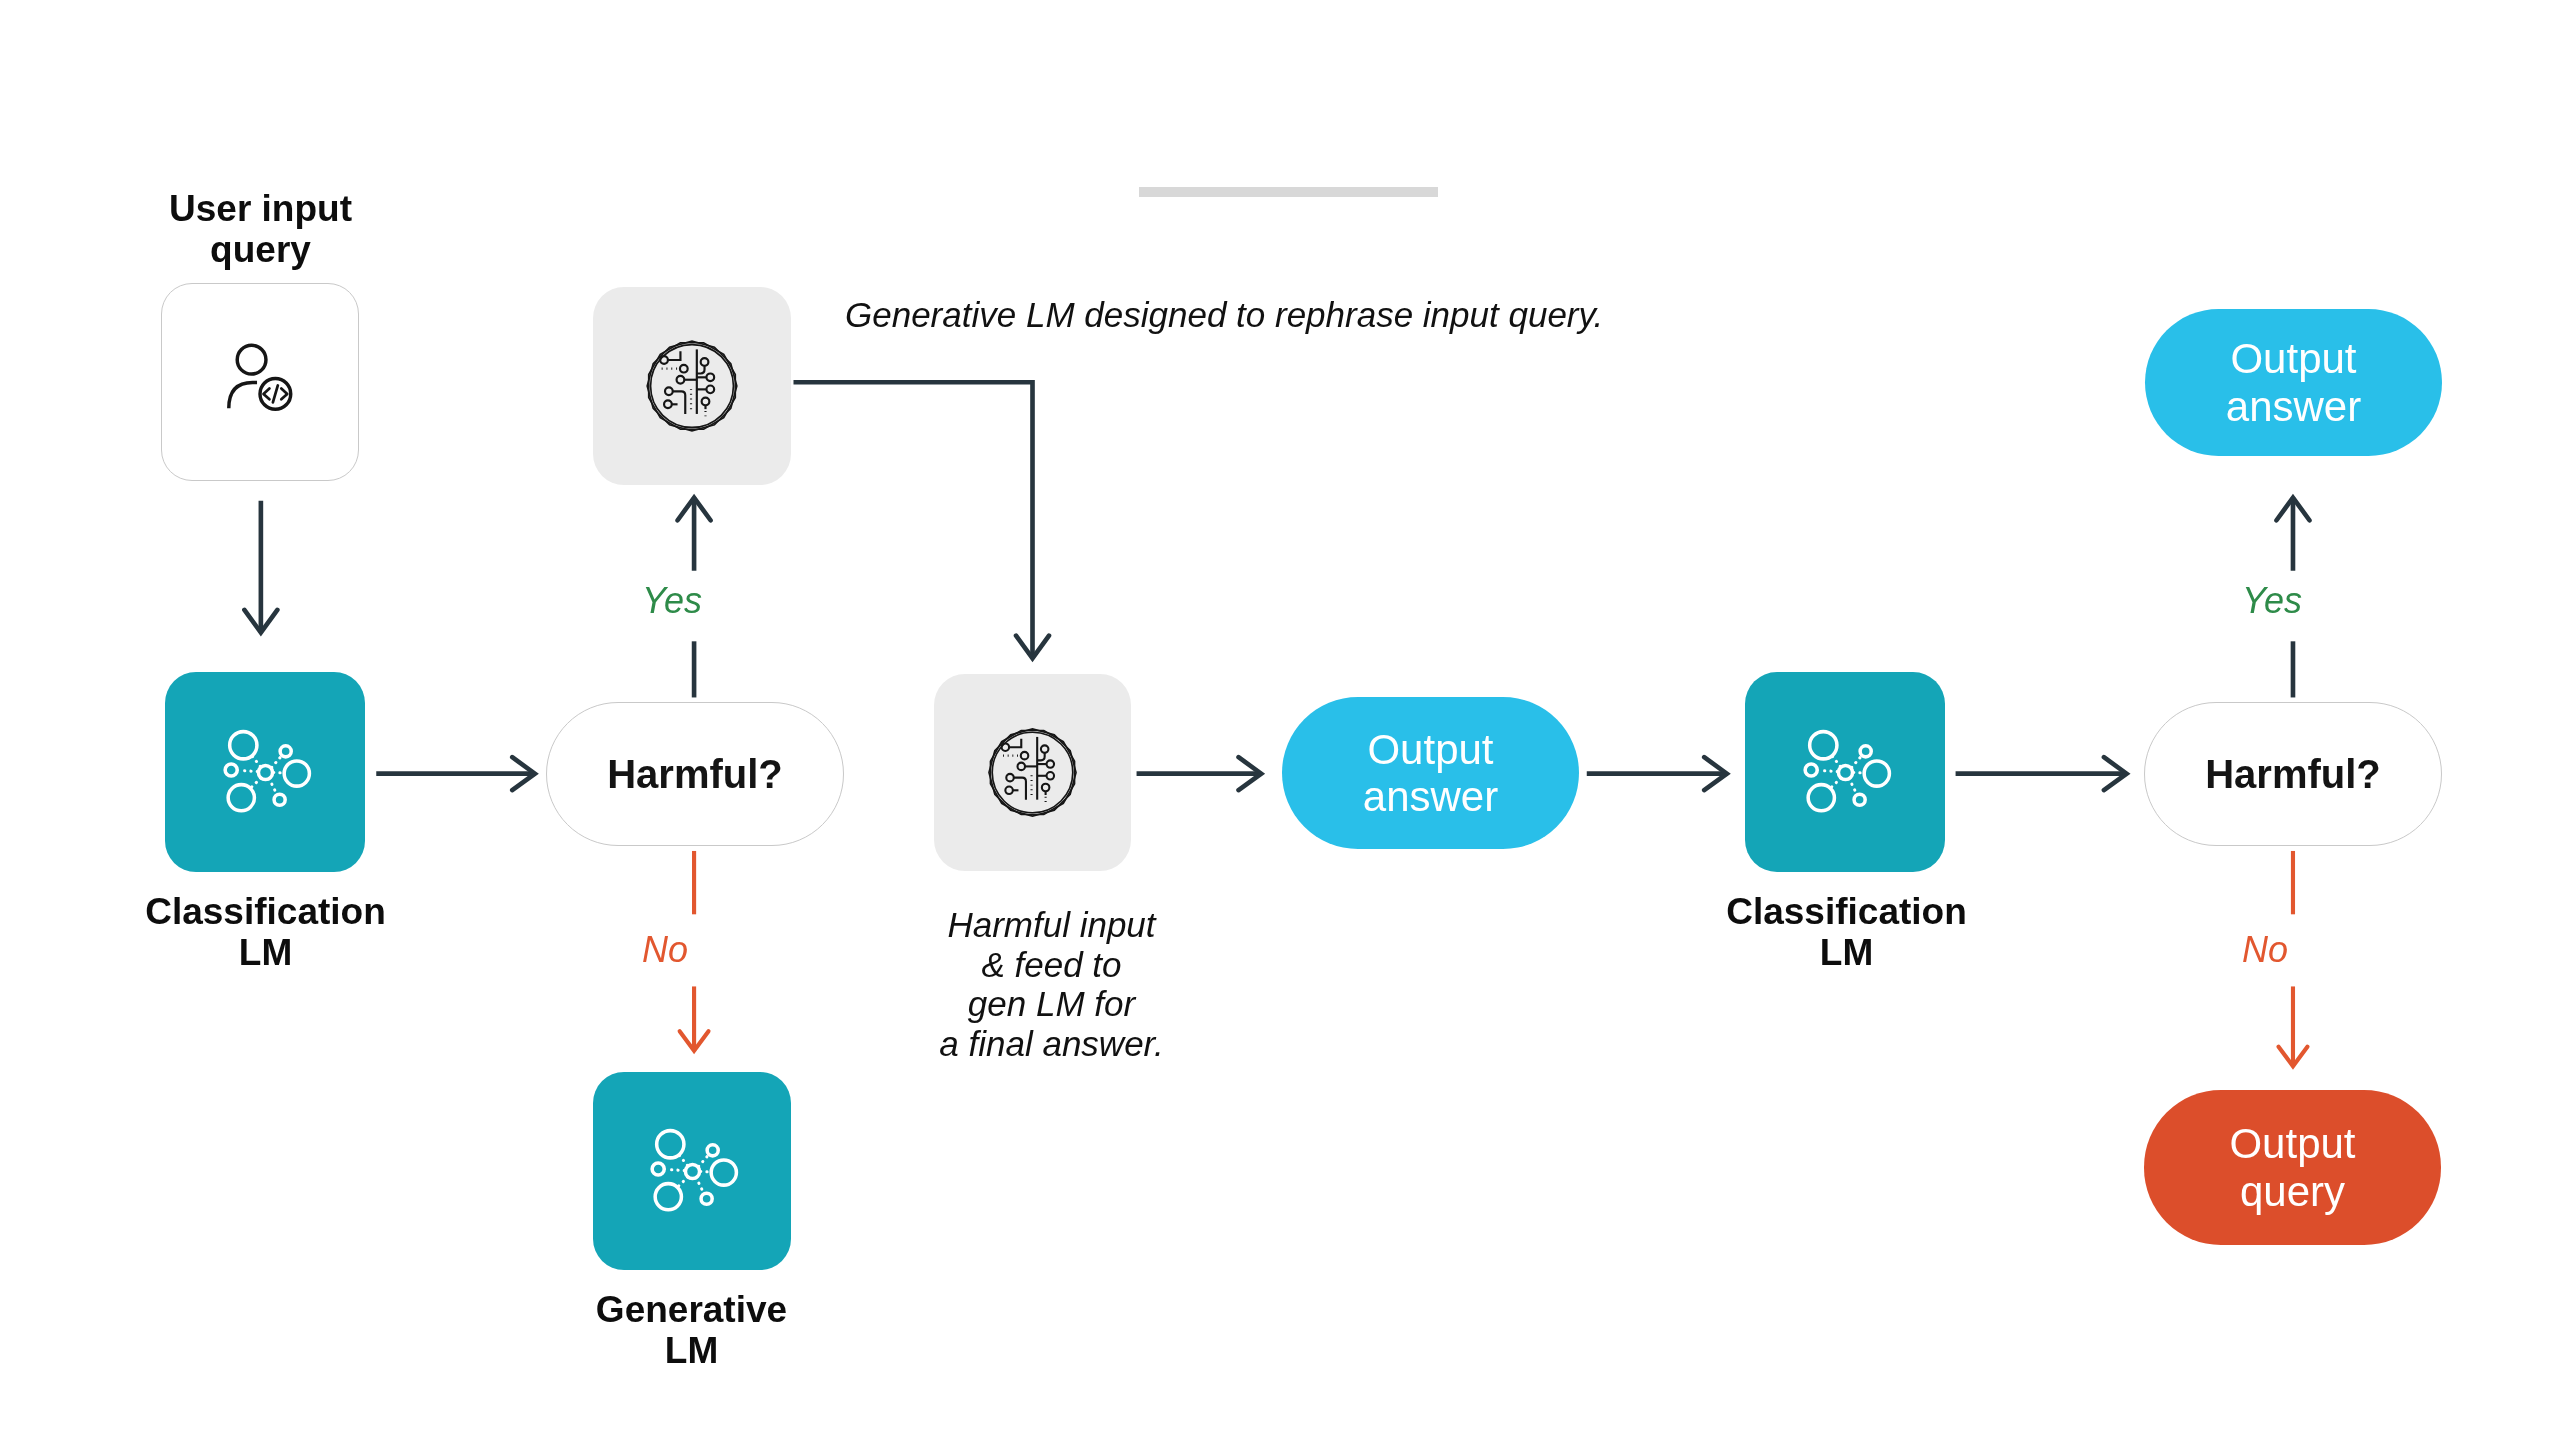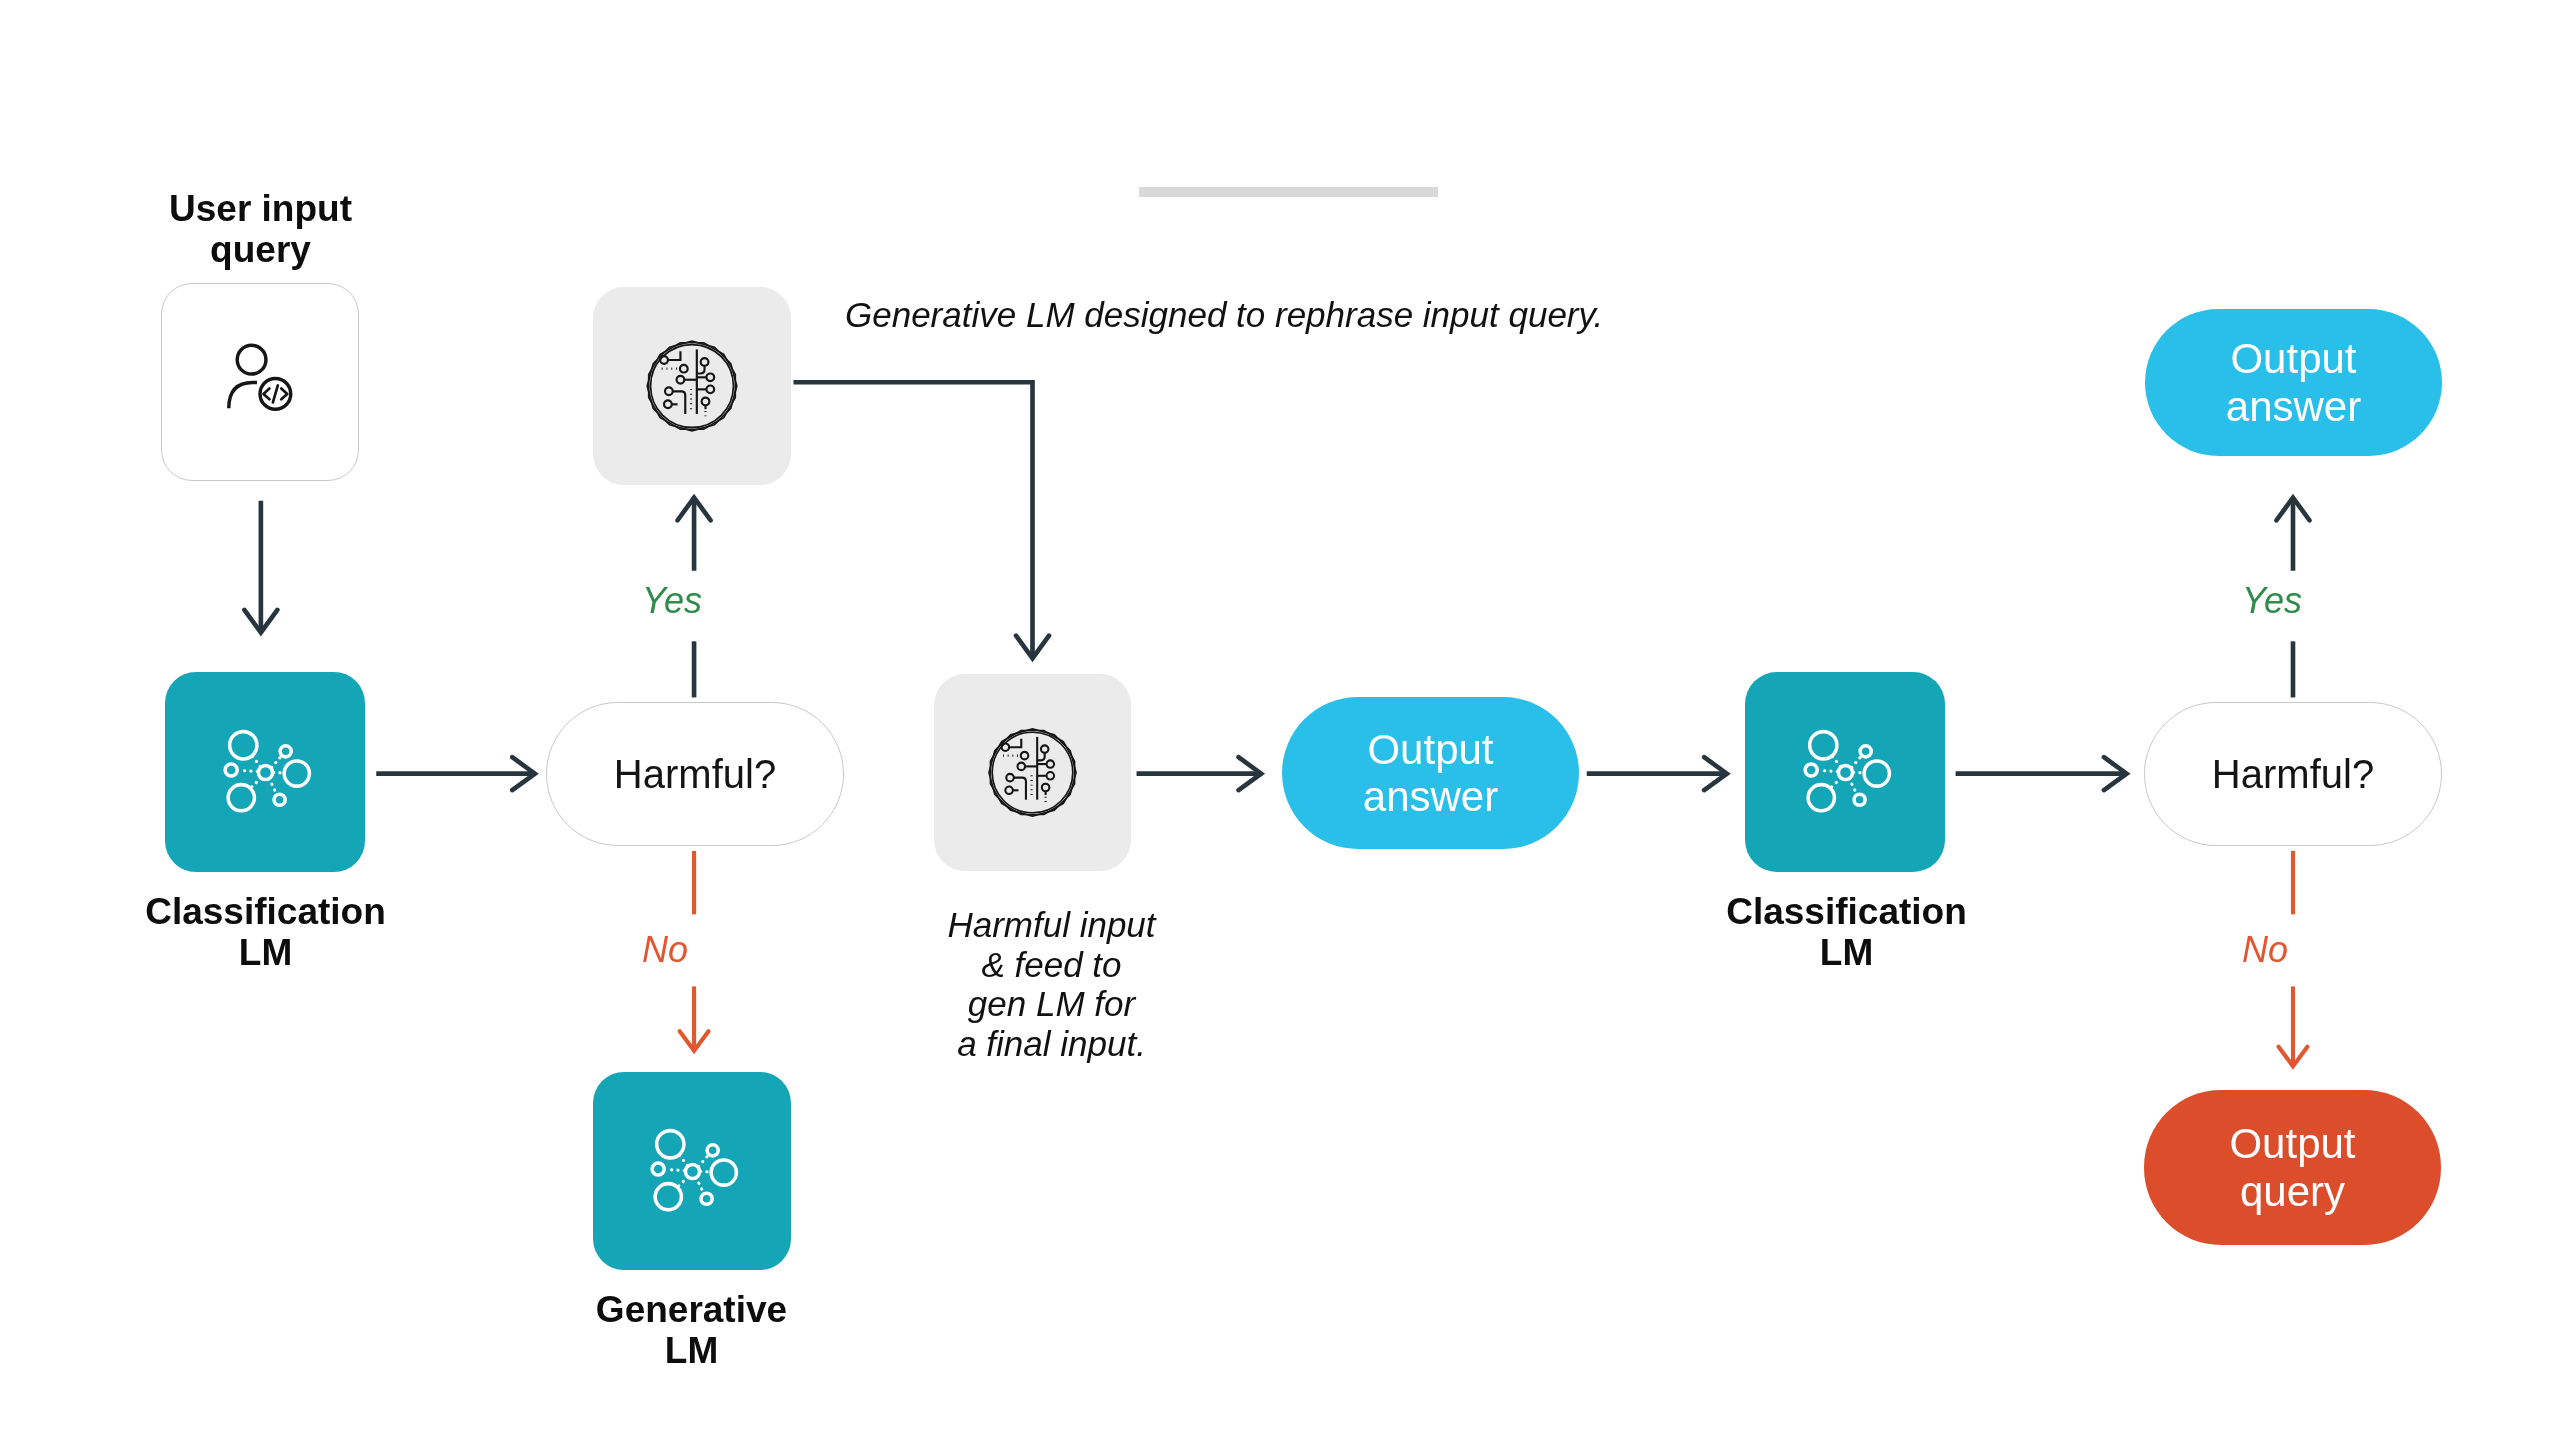--- a/index.html
+++ b/index.html
@@ -15,21 +15,21 @@
   .divider{left:1139px;top:187px;width:299px;height:10.3px;background:var(--divider);}
   .node-label{font-size:37px;font-weight:700;line-height:1.12;text-align:center;color:var(--text);}
   .ann{font-style:italic;font-size:35px;line-height:1.18;color:#111;margin-left:20px;}
   .box{display:flex;align-items:center;justify-content:center;box-sizing:border-box;}
   .sq{width:198px;height:198px;border-radius:31px;}
   .teal-box{background:var(--teal);}
   .gray-box{background:var(--gray-box);}
   .user-box{background:#fff;border:1.5px solid var(--gray-border);}
   .pill{border-radius:77px;display:flex;align-items:center;justify-content:center;box-sizing:border-box;}
   .decision{background:#fff;border:1.5px solid var(--gray-border);}
-  .decision-label{font-size:40px;font-weight:400;color:#141414;}
+  .decision-label{font-size:40px;font-weight:700;color:#141414;}
   .pill-text{color:#fff;font-size:42px;font-weight:400;line-height:1.12;text-align:center;}
   .cyan-pill{background:var(--cyan);}
   .red-pill{background:var(--red-orange);}
   .branch{font-size:36px;font-style:italic;text-align:left;width:103px;}
   .yes{color:var(--green);}
   .no{color:var(--orange);}
   #wires{position:absolute;left:0;top:0;}
   .wire{fill:none;stroke:var(--arrow-dark);stroke-width:9px;}
   .wire-orange{fill:none;stroke:var(--orange);stroke-width:8px;}
   .head-dark{fill:none;stroke:var(--arrow-dark);stroke-width:9px;stroke-linecap:round;}
@@ -207,21 +207,21 @@
         <circle cx="138" cy="142" r="8"></circle>
           <path d="M138 150 V158"></path>
         <path d="M138 162 V180" stroke-dasharray="2 7"></path>
       </g>
     </svg>
   </div>
   <div class="abs ann" style="left:877px;top:905px;width:309px;text-align:center;line-height:1.13;">
     <div>Harmful input</div>
     <div>&amp; feed to</div>
     <div>gen LM for</div>
-    <div>a final input.</div>
+    <div>a final answer.</div>
   </div>
 
   <div class="abs pill cyan-pill" style="left:1282px;top:697px;width:297px;height:152px;border-radius:76px;">
     <div class="pill-text">
       <div>Output</div>
       <div>answer</div>
     </div>
   </div>
 
   <div class="abs box teal-box" style="left:1745px;top:672px;width:200px;height:200px;border-radius:32px;">

